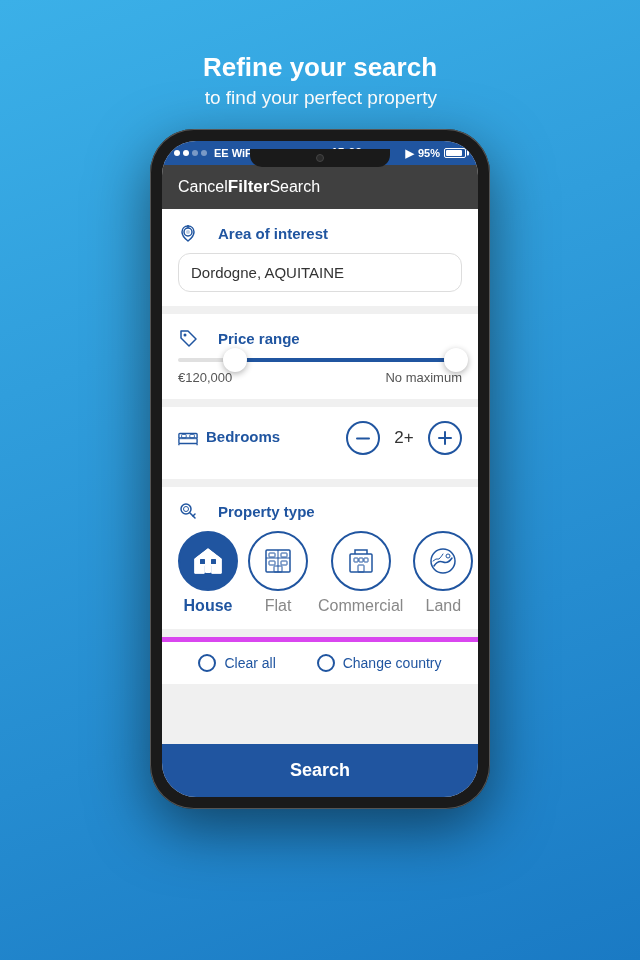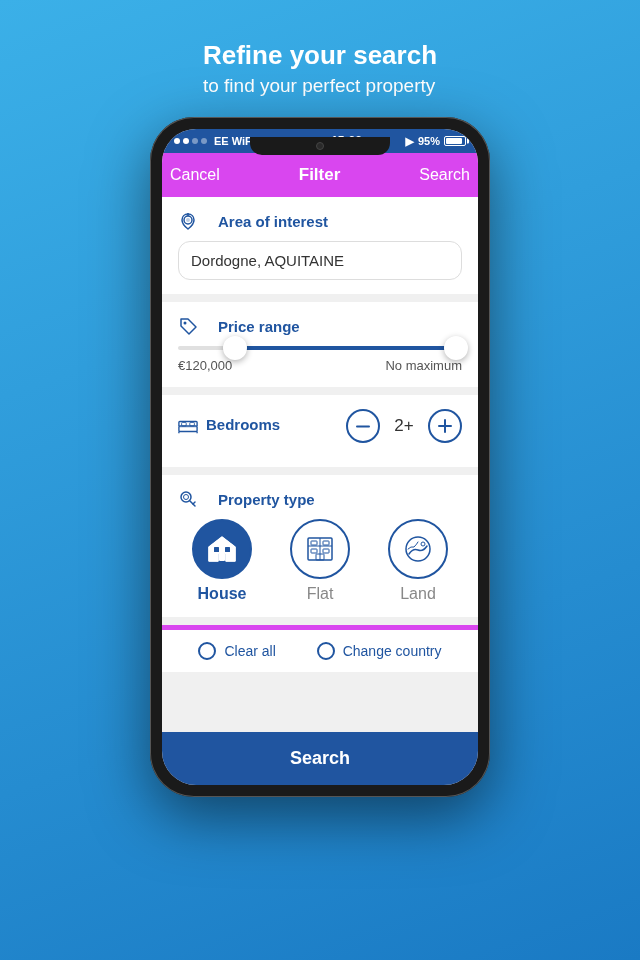--- a/index.html
+++ b/index.html
@@ -9,22 +9,22 @@
       height: 960px;
       background: linear-gradient(160deg, #3bb0e8 0%, #1a7ac4 100%);
       display: flex;
       flex-direction: column;
       align-items: center;
       font-family: -apple-system, 'Helvetica Neue', Arial, sans-serif;
       overflow: hidden;
     }
 
     .header-text {
-      text-align: left;
-      padding: 40px 20px 20px;
+      text-align: right;
+      padding: 52px 20px 20px;
       color: white;
     }
 
     .header-text h1 {
       font-size: 26px;
       font-weight: 800;
       line-height: 1.2;
     }
 
     .header-text p {
@@ -124,26 +124,25 @@
     }
     .battery-fill {
       height: 100%;
       background: white;
       border-radius: 1px;
       width: 90%;
     }
 
     
     .nav-bar {
-      background: #d946ef;
+      background: #404040;
       height: 44px;
       display: flex;
       align-items: center;
-      justify-content: space-between;
-      padding: 0 8px;
+      padding: 0 16px;
       flex-shrink: 0;
     }
 
     .nav-cancel, .nav-search {
       color: white;
       font-size: 16px;
       font-weight: 400;
       cursor: pointer;
     }
 
@@ -510,20 +509,33 @@
                 <rect x="8" y="9" width="6" height="4" stroke="#2055a0" stroke-width="1" fill="none" rx="0.5"></rect>
                 <rect x="20" y="9" width="6" height="4" stroke="#2055a0" stroke-width="1" fill="none" rx="0.5"></rect>
                 <rect x="8" y="17" width="6" height="4" stroke="#2055a0" stroke-width="1" fill="none" rx="0.5"></rect>
                 <rect x="20" y="17" width="6" height="4" stroke="#2055a0" stroke-width="1" fill="none" rx="0.5"></rect>
                 <rect x="13" y="22" width="8" height="6" stroke="#2055a0" stroke-width="1" fill="none" rx="0.5"></rect>
               </svg>
             </div>
             <span class="property-type-label">Flat</span>
           </div>
 
+          <div class="property-type-item">
+            <div class="property-type-circle">
+              <svg width="34" height="34" viewBox="0 0 34 34" fill="none">
+                <rect x="6" y="10" width="22" height="18" stroke="#2055a0" stroke-width="1.5" fill="none" rx="1"></rect>
+                <path d="M11 10 L11 6 L23 6 L23 10" stroke="#2055a0" stroke-width="1.5" fill="none"></path>
+                <rect x="10" y="14" width="4" height="4" stroke="#2055a0" stroke-width="1" fill="none" rx="0.5"></rect>
+                <rect x="20" y="14" width="4" height="4" stroke="#2055a0" stroke-width="1" fill="none" rx="0.5"></rect>
+                <rect x="15" y="14" width="4" height="4" stroke="#2055a0" stroke-width="1" fill="none" rx="0.5"></rect>
+                <rect x="14" y="21" width="6" height="7" stroke="#2055a0" stroke-width="1" fill="none" rx="0.5"></rect>
+              </svg>
+            </div>
+            <span class="property-type-label">Commercial</span>
+          </div>
 
           <div class="property-type-item">
             <div class="property-type-circle">
               <svg width="34" height="34" viewBox="0 0 34 34" fill="none">
                 <circle cx="17" cy="17" r="12" stroke="#2055a0" stroke-width="1.5" fill="none"></circle>
                 <path d="M8 22 Q12 16 17 18 Q22 20 26 14" stroke="#2055a0" stroke-width="1.5" fill="none" stroke-linecap="round"></path>
                 <path d="M7 17 Q10 14 13 15 Q16 12 17 10" stroke="#2055a0" stroke-width="1" fill="none" stroke-linecap="round"></path>
                 <circle cx="22" cy="12" r="2" stroke="#2055a0" stroke-width="1" fill="none"></circle>
               </svg>
             </div>

